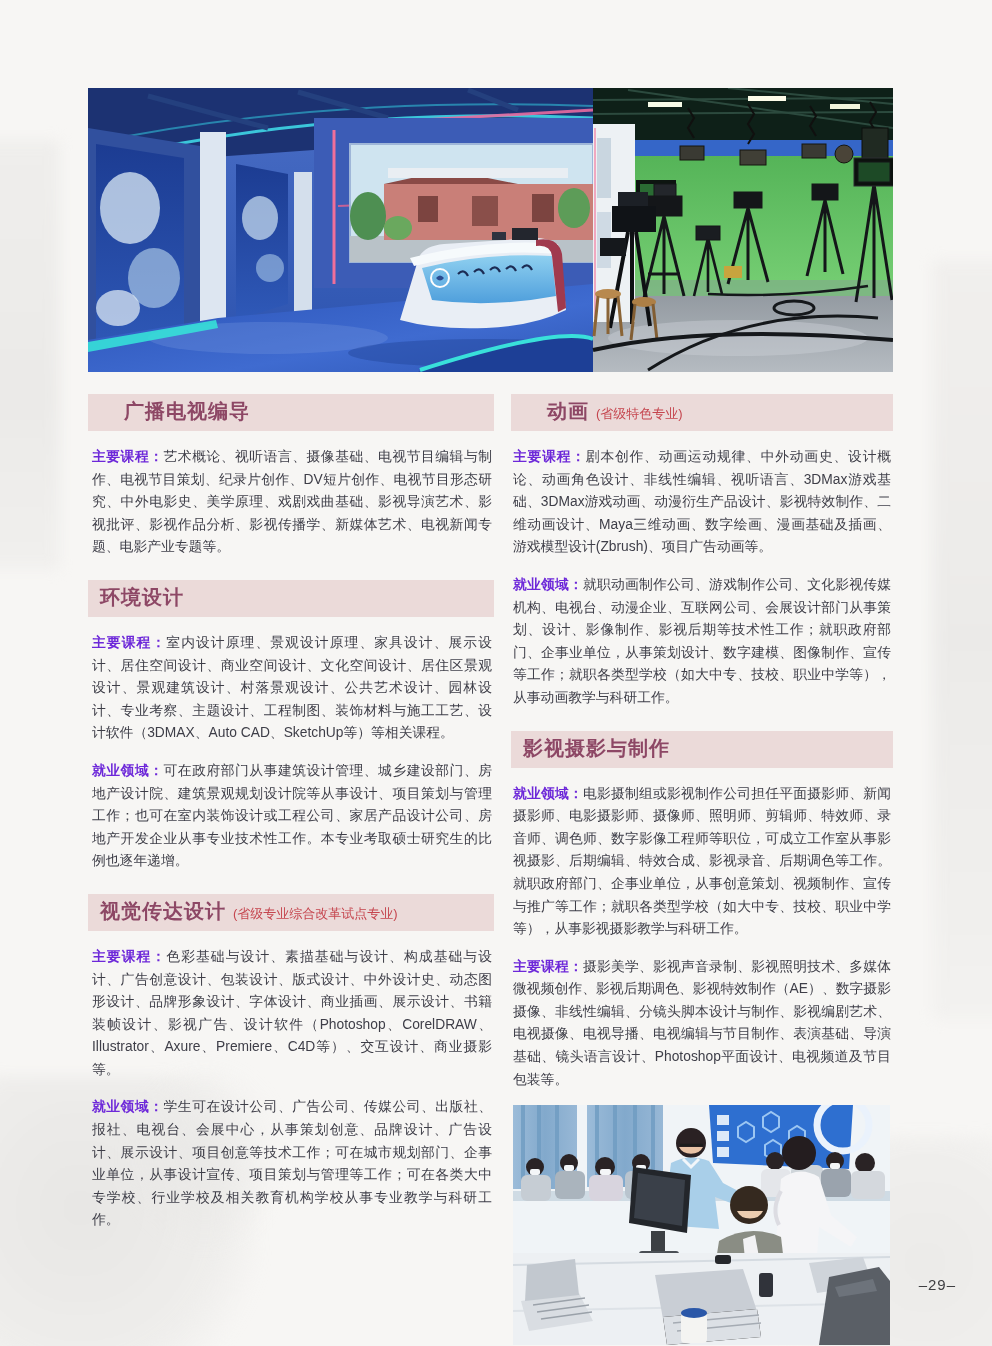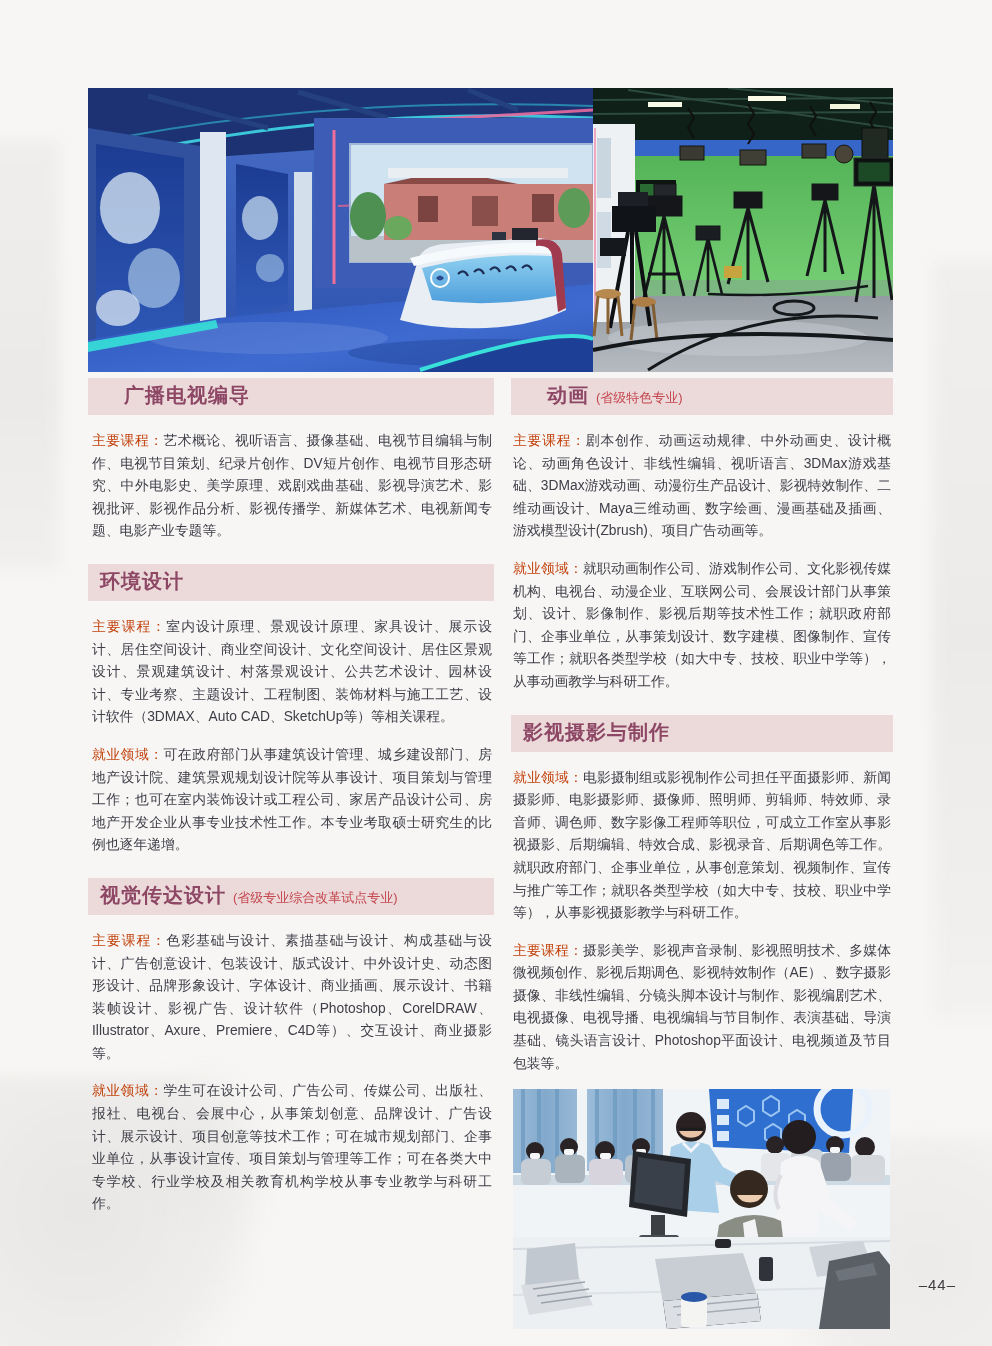--- a/index.html
+++ b/index.html
@@ -18,27 +18,27 @@
 
   .content{position:absolute;left:88px;top:88px;width:805px;}
   .hero{width:805px;height:284px;overflow:hidden;background:#2e56b0;}
   .hero svg{display:block;}
 
   .columns{display:flex;gap:17px;margin-top:6px;align-items:flex-start;}
   .col-left{width:406px;}
   .col-right{width:382px;}
 
   .sec-bar{background:#ebdad9;padding:4px 10px 6px 12px;display:flex;align-items:baseline;gap:7px;margin-top:21px;}
-  .sec-bar.first{margin-top:0;padding-left:36px;}
+  .sec-bar.first{margin-top:16px;padding-left:36px;}
   .sec-title{font-size:20px;font-weight:bold;color:#8d4765;letter-spacing:1px;white-space:nowrap;}
   .sec-note{font-size:13px;font-weight:normal;color:#c5454e;white-space:nowrap;}
   .sec-note:empty{display:none;}
 
   .para{font-size:13.8px;line-height:22.6px;color:#3e3e48;text-align:justify;margin:15px 2px 0 4px;}
-  .para .label{color:#c2410c;}
+  .para .label{color:#6d28d9;font-weight:bold;}
   .col-right .para{margin-left:2px;}
 
   .classroom{width:377px;height:240px;margin:14px 0 0 2px;overflow:hidden;background:#e8ecef;}
 
   .page-number{position:absolute;right:36px;top:1276px;font-size:15px;color:#3f3f42;letter-spacing:1px;}
 </style>
 </head>
 <body>
 
 <div class="wm wm-b1"></div>
@@ -389,13 +389,13 @@
           </g>
 
           <polygon points="306,240 316,172 366,162 377,176 377,240" fill="#5a5f66"></polygon>
           <polygon points="322,182 360,174 364,186 326,192" fill="#6d737b"></polygon>
         </svg>
       </div>
     </div>
   </div>
 </div>
 
-<div class="page-number">–44–</div>
+<div class="page-number">–29–</div>
 
 </body></html>

